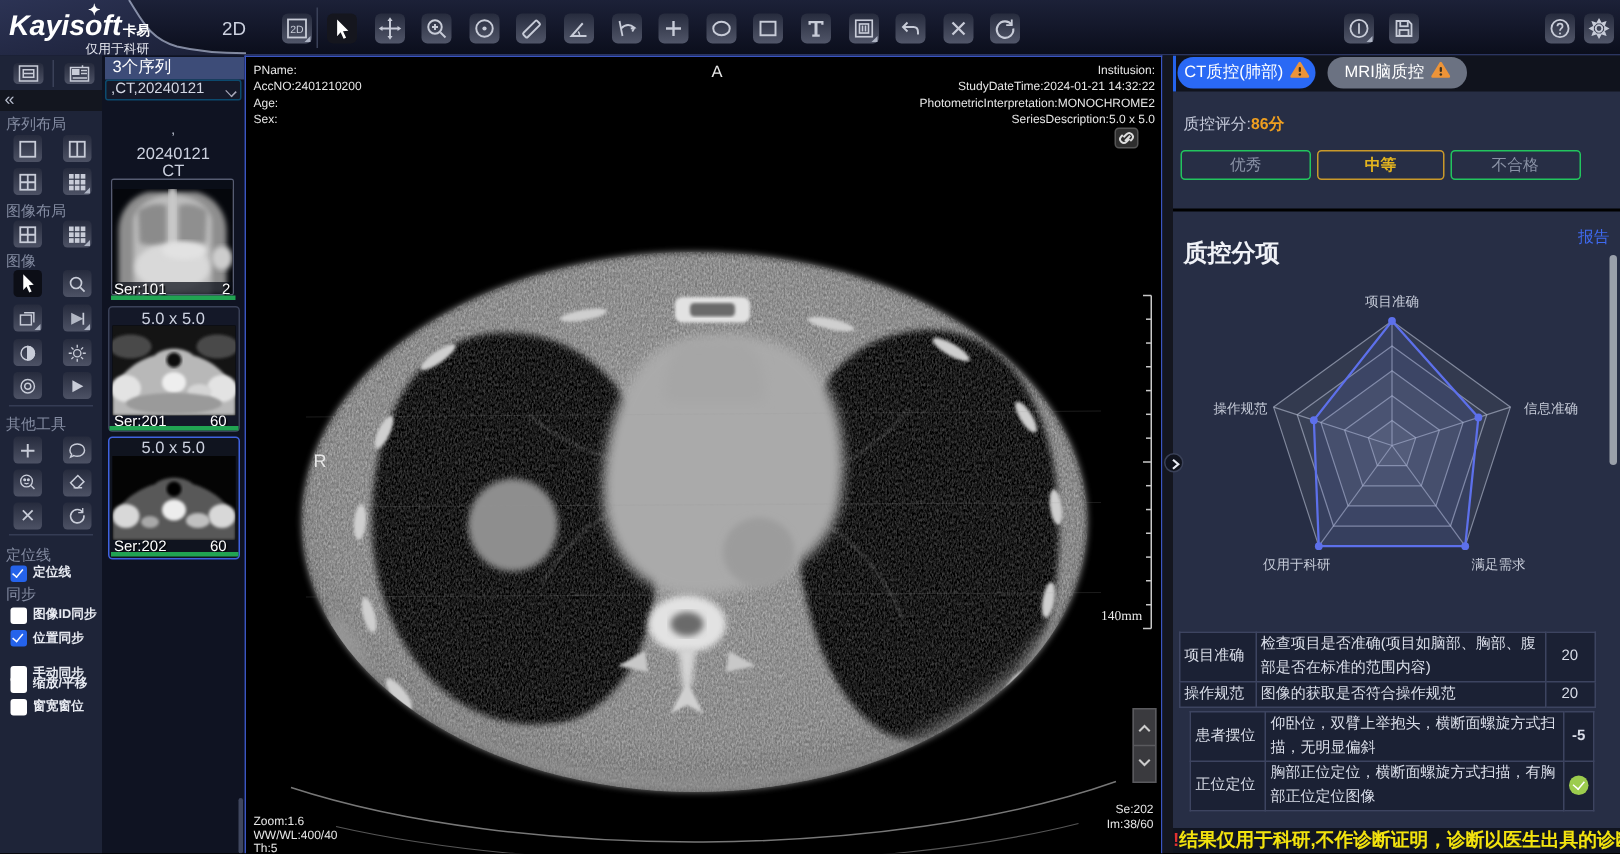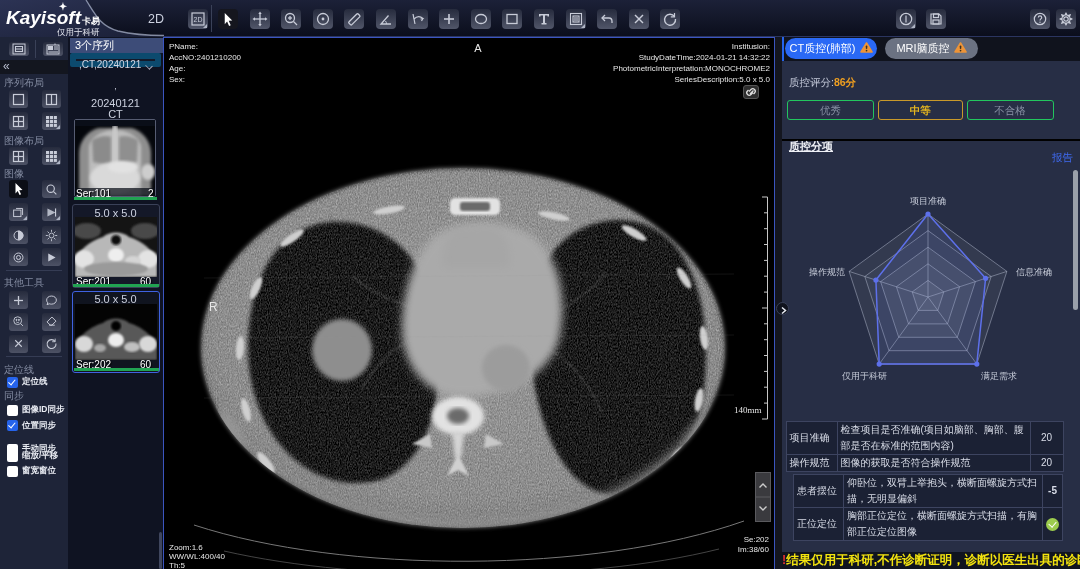--- a/index.html
+++ b/index.html
@@ -31,21 +31,21 @@
   border-left:4px solid transparent; border-bottom:4px solid #aeb4c4; }
 .cbrow { position:absolute; left:7px; display:flex; align-items:center; color:#e8ebf2; font-size:8.5px; font-weight:bold; white-space:nowrap; }
 .cbx { width:11px; height:11px; border-radius:2px; background:#fff; margin-right:4px; flex:0 0 11px; }
 .cbx.on { background:#2563eb; position:relative; }
 .cbx.on:after { content:""; position:absolute; left:3px; top:1px; width:3px; height:5.5px;
   border-right:1.5px solid #fff; border-bottom:1.5px solid #fff; transform:rotate(40deg); }
 .sbdiv { position:absolute; left:6px; width:56px; height:1px; background:#353c54; }
 
 #thumbs { position:absolute; left:68px; top:37px; width:101px; height:532px; background:#0f1322; }
 #serhdr { position:absolute; left:2px; top:1px; width:93px; height:15px; background:#3d4c78; color:#fff; font-size:11px; line-height:15px; padding-left:5px; }
-#serdd { position:absolute; left:2px; top:16px; width:91px; height:14px; background:#151929; border:6px solid #0c4a6e; border-radius:2px; color:#d5d9e5; font-size:10px; line-height:12px; padding-left:3px; }
+#serdd { position:absolute; left:2px; top:16px; width:91px; height:14px; background:#151929; border:1px solid #0c4a6e; border-radius:2px; color:#d5d9e5; font-size:10px; line-height:12px; padding-left:3px; }
 #serdd .ch { position:absolute; right:3px; top:4px; width:6px; height:6px; border-right:1.5px solid #aab; border-bottom:1.5px solid #aab; transform:rotate(45deg) scale(1,0.8); }
 .thlabel { position:absolute; width:95px; text-align:center; color:#ccd1df; font-size:11px; }
 .thimg { position:absolute; background:#000; }
 .thser { position:absolute; color:#fff; font-size:10px; text-shadow:1px 1px 1px #000; }
 .thbar { position:absolute; height:3px; background:#21a352; }
 
 #viewport { position:absolute; left:163px; top:37px; width:612px; height:532px; background:#000;
   border:1px solid #3b55c0; border-bottom:none; }
 .ovl { position:absolute; color:#e7e7e7; font-size:8px; line-height:11px; }
 
@@ -54,21 +54,21 @@
 
 #rightpanel { position:absolute; left:782px; top:37px; width:298px; height:532px; background:#272e45; overflow:hidden; }
 #pillstrip { position:absolute; left:0; top:0; width:298px; height:24px; background:#10131d; border-left:2px solid #2563eb; }
 .pill { position:absolute; top:1px; height:21px; border-radius:11px; color:#fff; font-size:11px; line-height:21px; text-align:center; }
 .warn { display:inline-block; width:13px; height:11px; margin-left:4px; vertical-align:-1px; background:none; }
 #score { position:absolute; left:7px; top:39px; color:#c5cada; font-size:10.5px; }
 #score b { color:#ef9f20; }
 .gbtn { position:absolute; top:63px; height:20px; border:1px solid #22c55e; border-radius:3px; color:#8a92a6; font-size:10.5px; text-align:center; line-height:18px; background:transparent; }
 .gbtn.mid { border-color:#c9992a; color:#e3b41f; font-weight:bold; }
 #blackdiv { position:absolute; left:0; top:102px; width:298px; height:2px; background:#000; }
-#subhdr { position:absolute; left:7px; top:102px; color:#f0f2f7; font-size:11px; font-weight:bold;text-decoration:underline; }
+#subhdr { position:absolute; left:7px; top:122px; color:#f0f2f7; font-size:16px; font-weight:bold; }
 #report { position:absolute; right:7px; top:114px; color:#3f6af0; font-size:10.5px; }
 #scrollthumb { position:absolute; left:291px; top:133px; width:5px; height:140px; border-radius:3px; background:#9aa0aa; }
 
 #qtable { position:absolute; left:3.5px; top:384px; width:278px; border-collapse:collapse; background:#1b2134; }
 #qtable td { border:1px solid #3d4460; color:#d9dde8; font-size:10px; padding:0px 3px; line-height:16px; vertical-align:middle; }
 #stable { position:absolute; left:11px; top:437px; width:270px; border-collapse:collapse; background:#1b2134; }
 #stable td { border:1px solid #3d4460; color:#d9dde8; font-size:10px; padding:0px 3px; line-height:16px; vertical-align:middle; }
 .scol { text-align:center; font-size:11px; }
 #qtable td:first-child, #stable td:first-child { white-space:nowrap; }
 .red { color:#e03131; font-weight:bold; }

